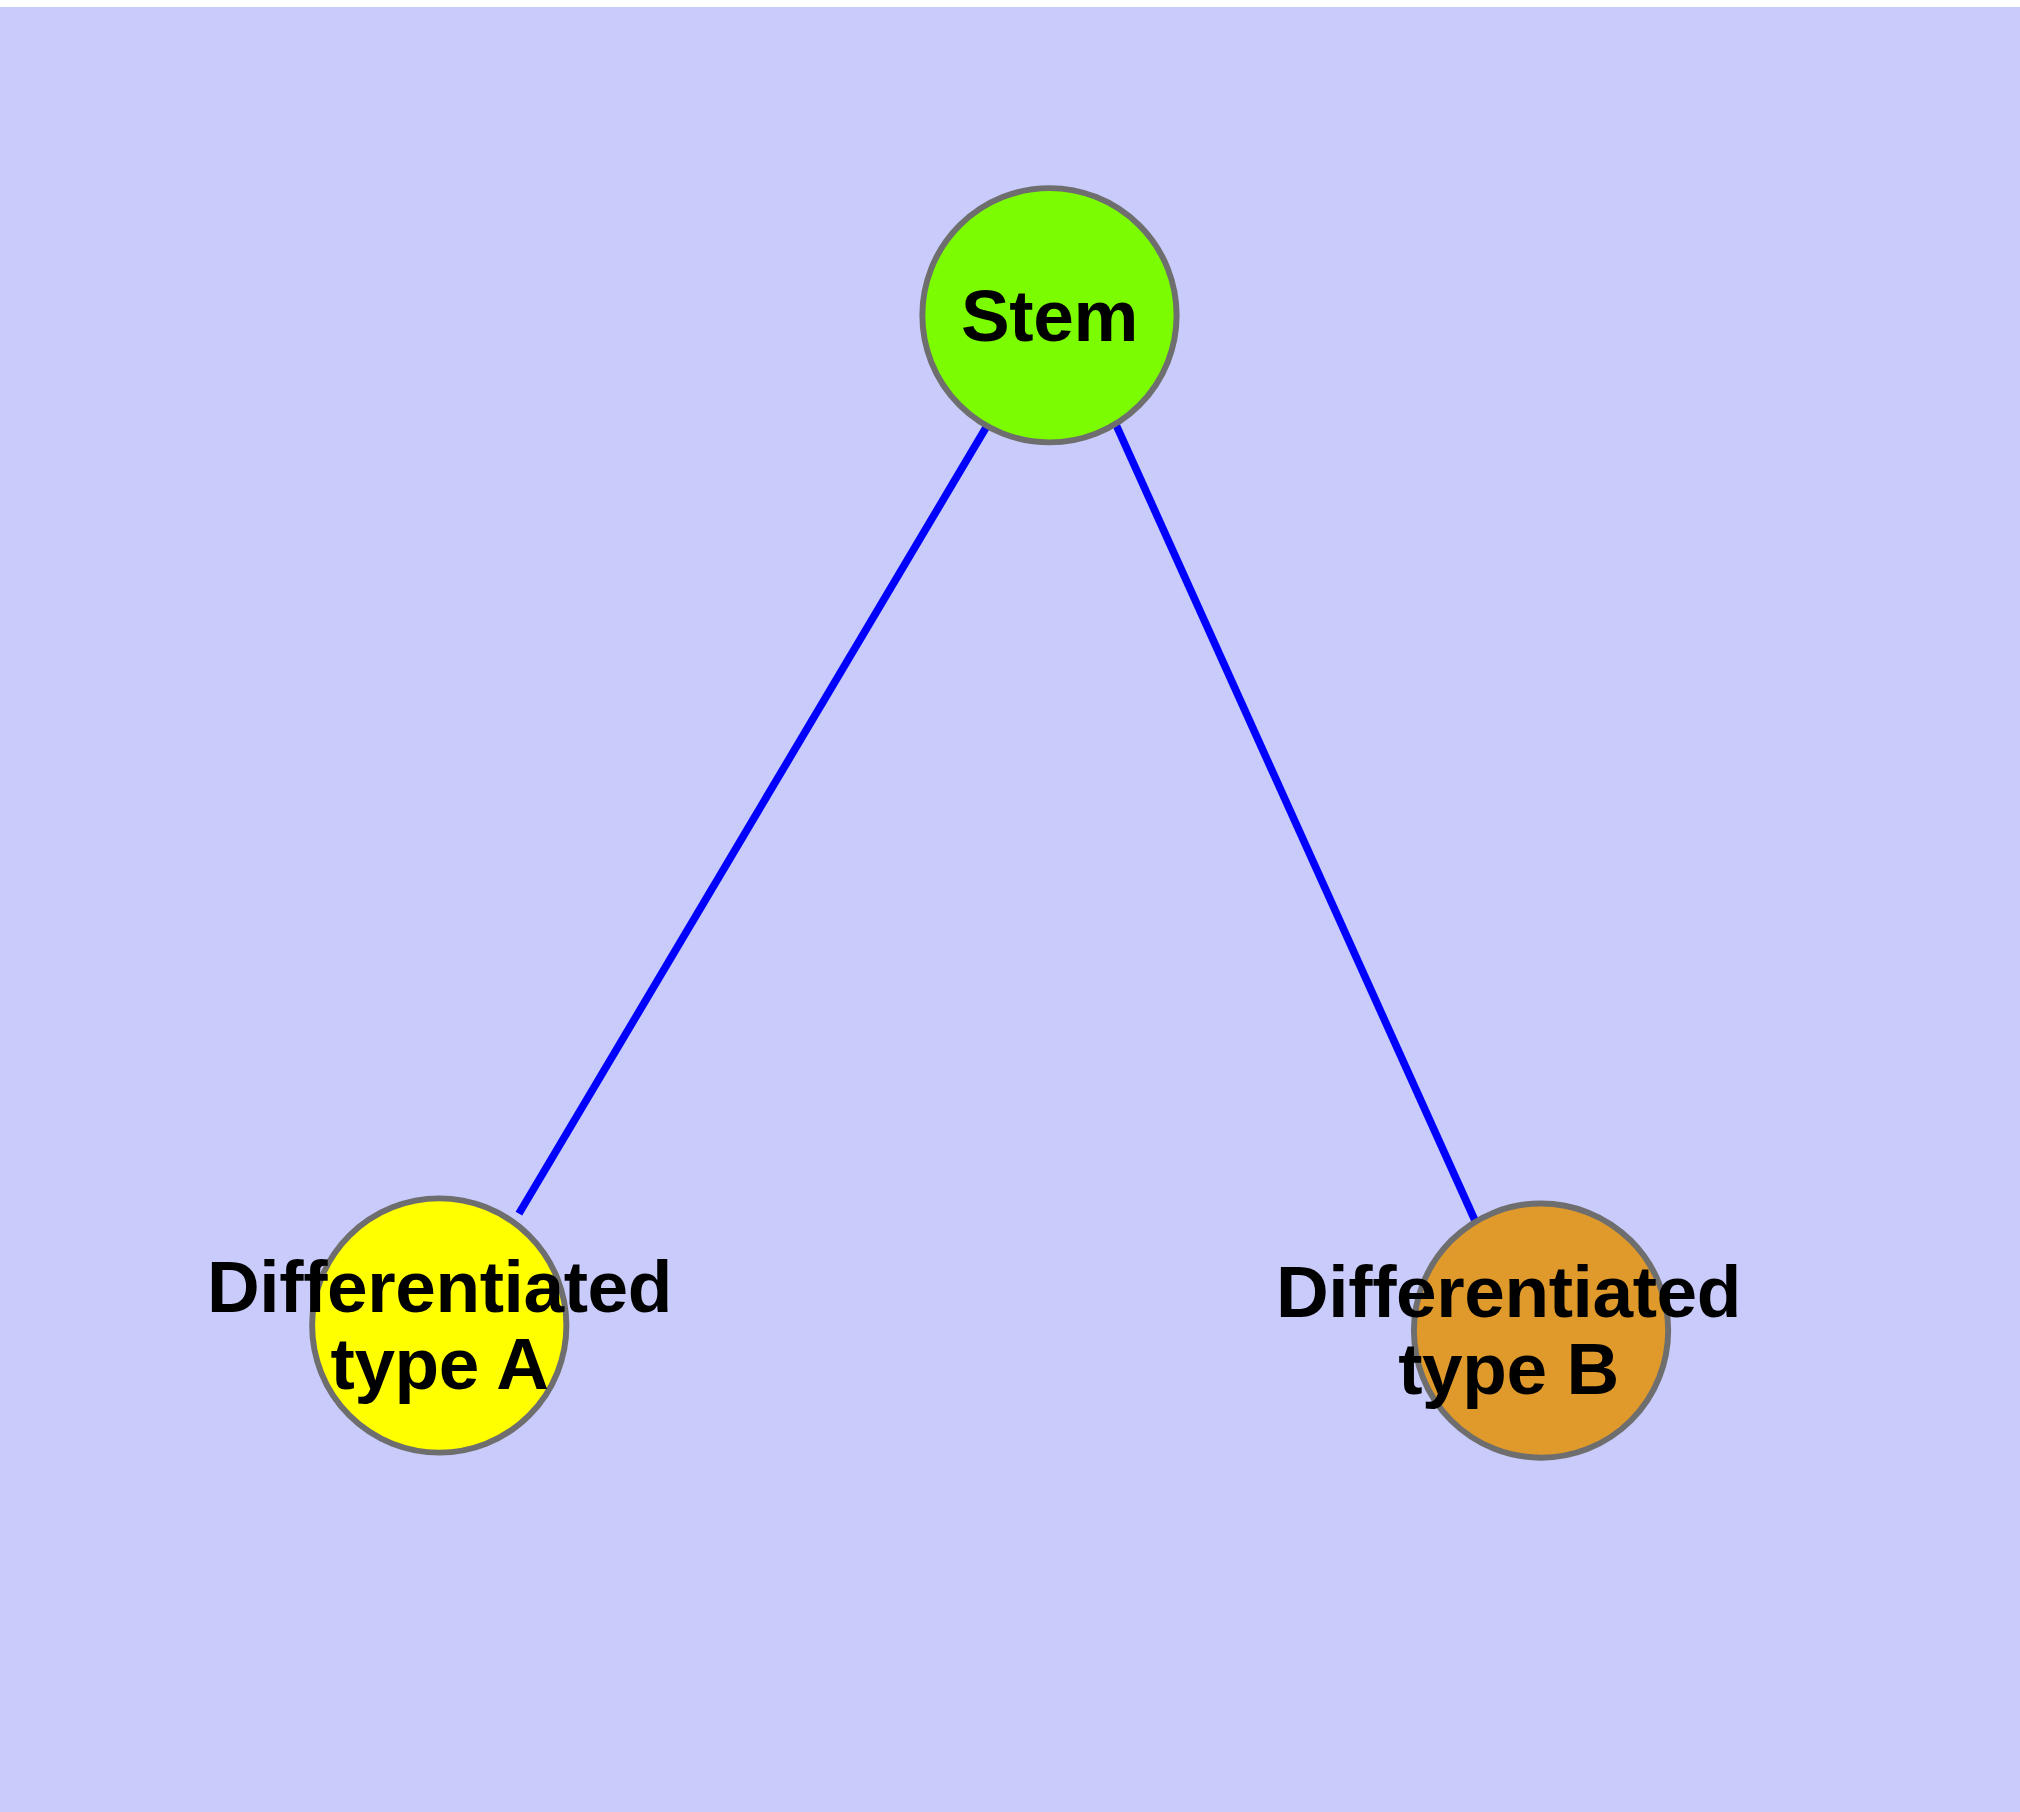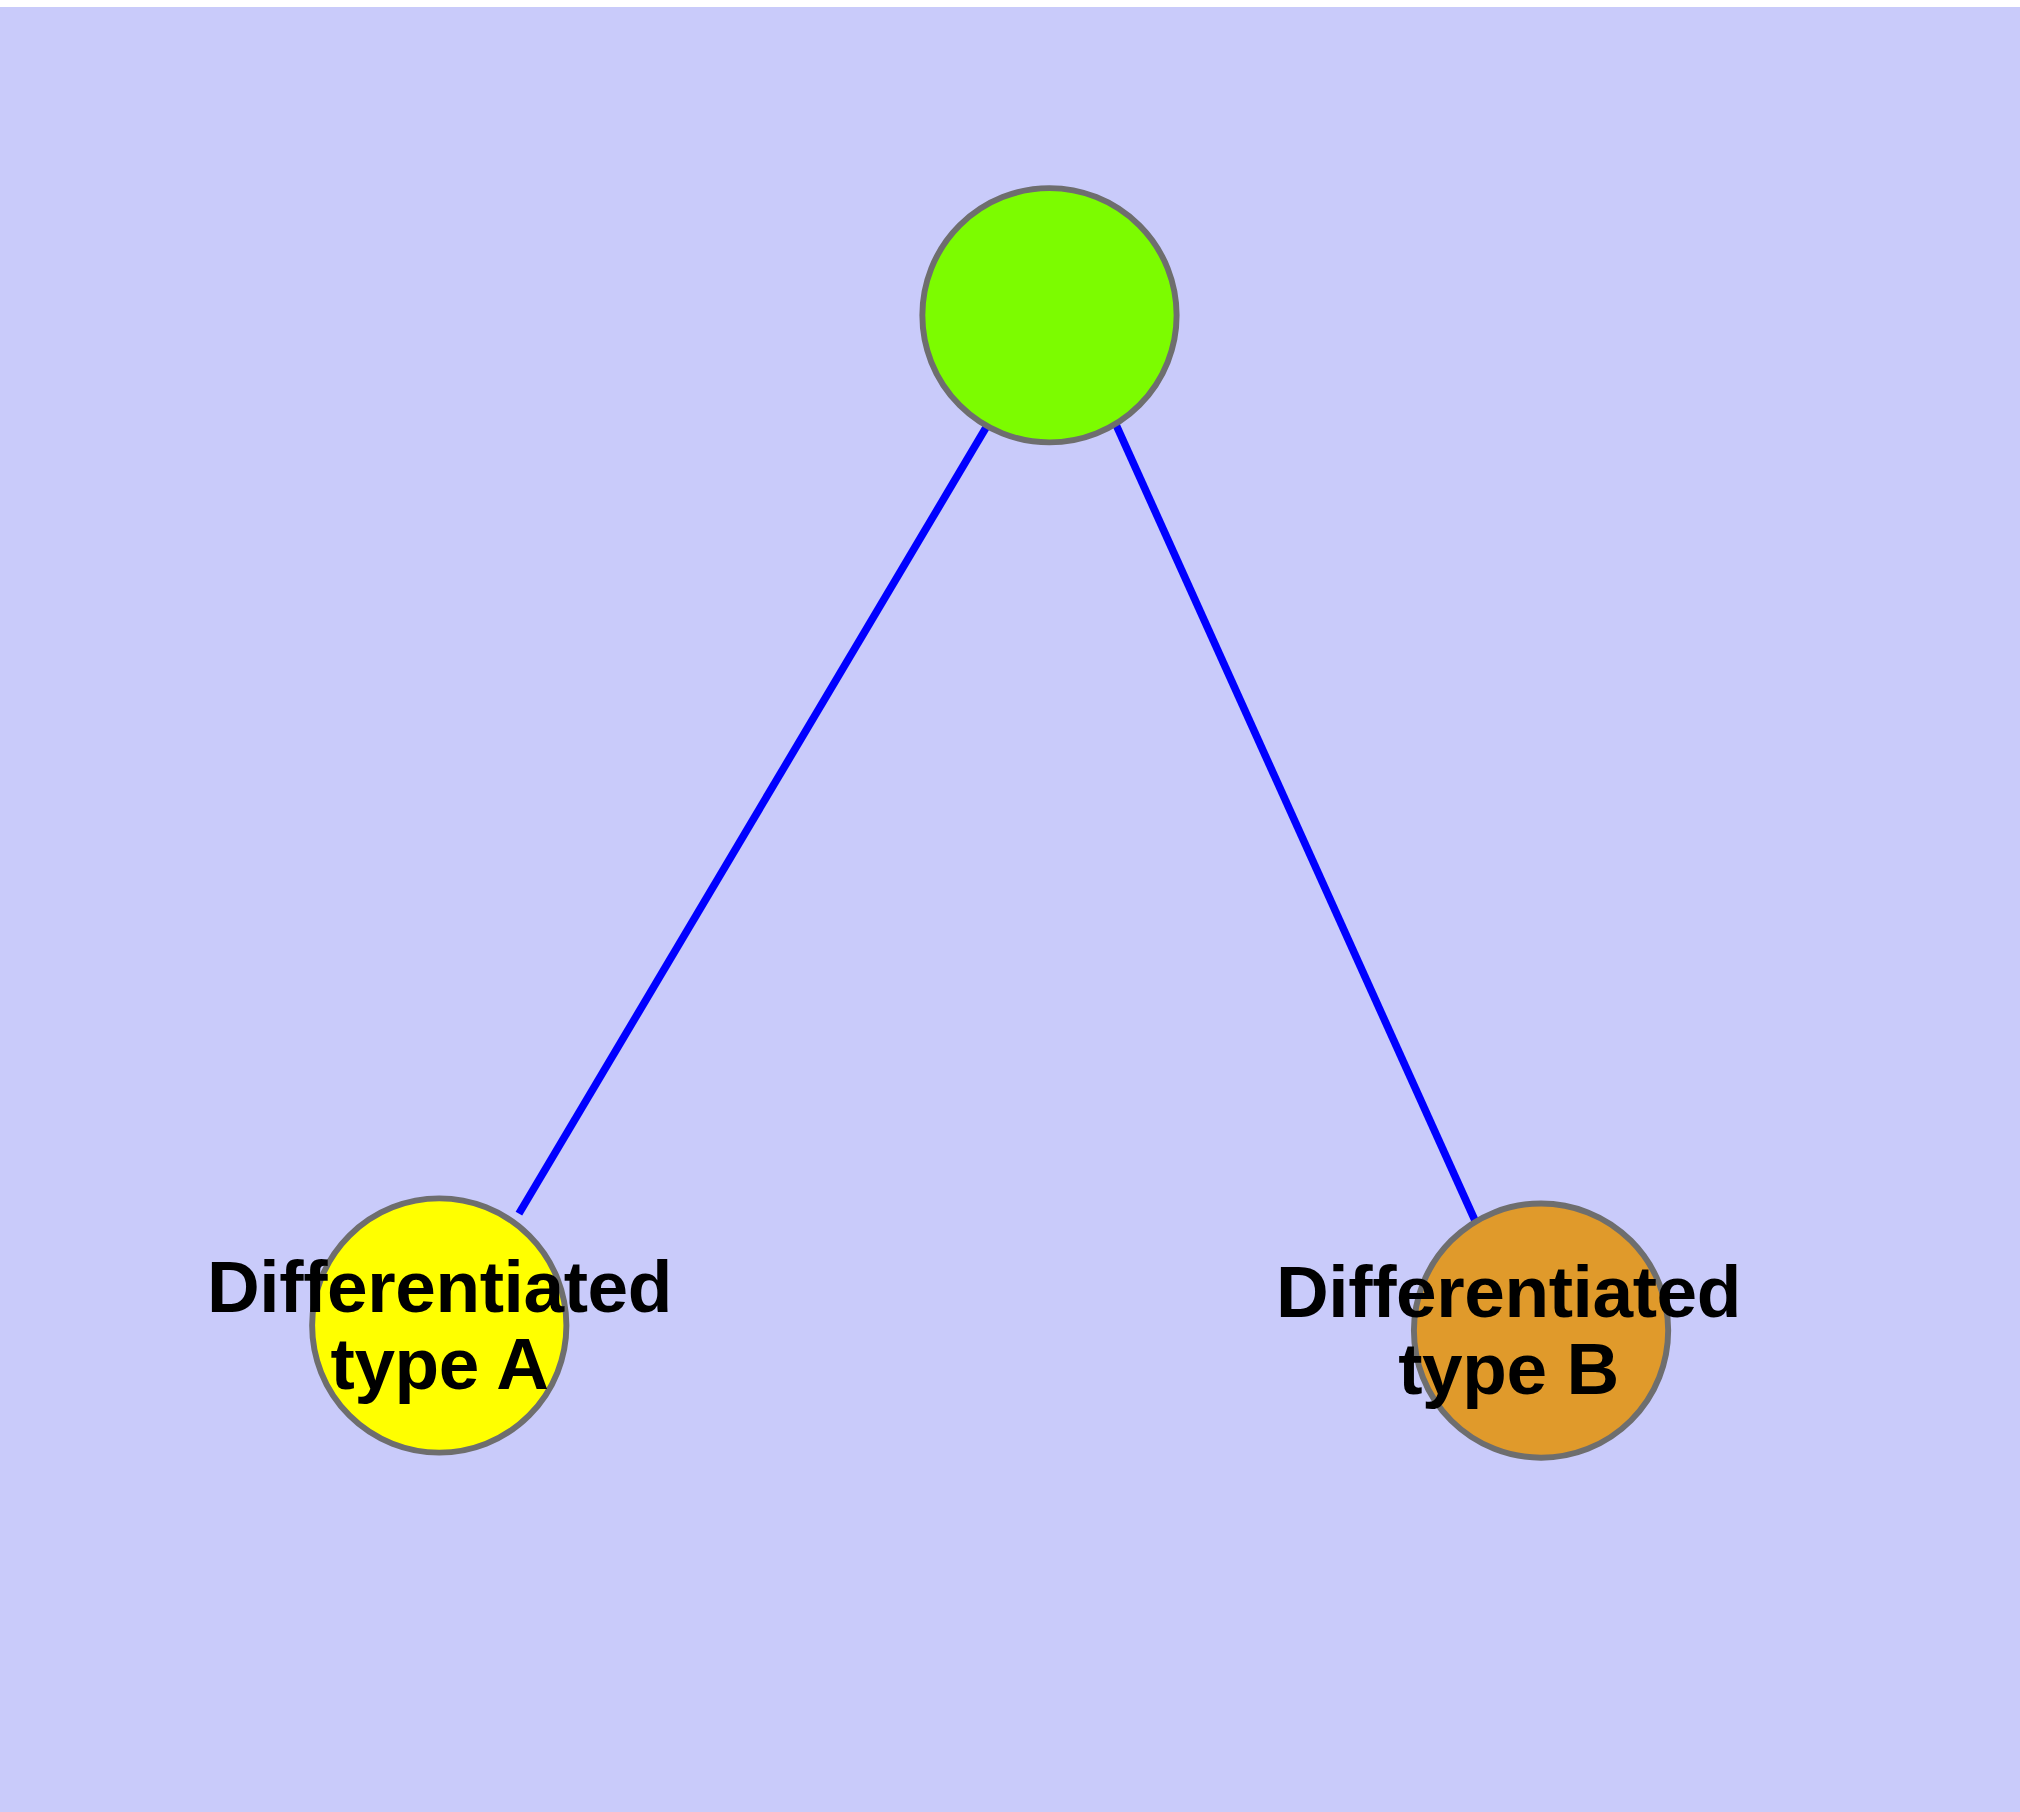--- a/index.html
+++ b/index.html
@@ -71,20 +71,21 @@
       <line id="edge-stem-diff-a" x1="1164" y1="503" x2="612" y2="1432" stroke="#0000ff" stroke-width="9" stroke-linecap="butt"></line>
       <line id="edge-stem-diff-b" x1="1316" y1="500" x2="1740" y2="1440" stroke="#0000ff" stroke-width="9" stroke-linecap="butt"></line>
     </g>
     <g id="node-layer">
       <circle id="node-stem" cx="1238" cy="372" r="150" fill="#7cfc00" stroke="#6e6e6e" stroke-width="7"></circle>
       <circle id="node-diff-a" cx="518" cy="1564" r="150" fill="#ffff00" stroke="#6e6e6e" stroke-width="7"></circle>
       <circle id="node-diff-b" cx="1818" cy="1570" r="150" fill="#e09a2b" stroke="#6e6e6e" stroke-width="7"></circle>
     </g>
   </svg>
 
+  <div class="node-label" id="label-stem" style="font-size: 73px; color: rgb(0, 0, 0); width: 763px; left: 668px; top: 277px;">Stem</div>
 
   <div class="node-label" id="label-diff-a" style="font-size: 73px; color: rgb(0, 0, 0); width: 763px; left: 58px; top: 1248px;">Differentiated
 type A</div>
 
   <div class="node-label" id="label-diff-b" style="font-size: 73px; color: rgb(0, 0, 0); width: 763px; left: 1127px; top: 1253px;">Differentiated
 type B</div>
 
 </div>
 
 

